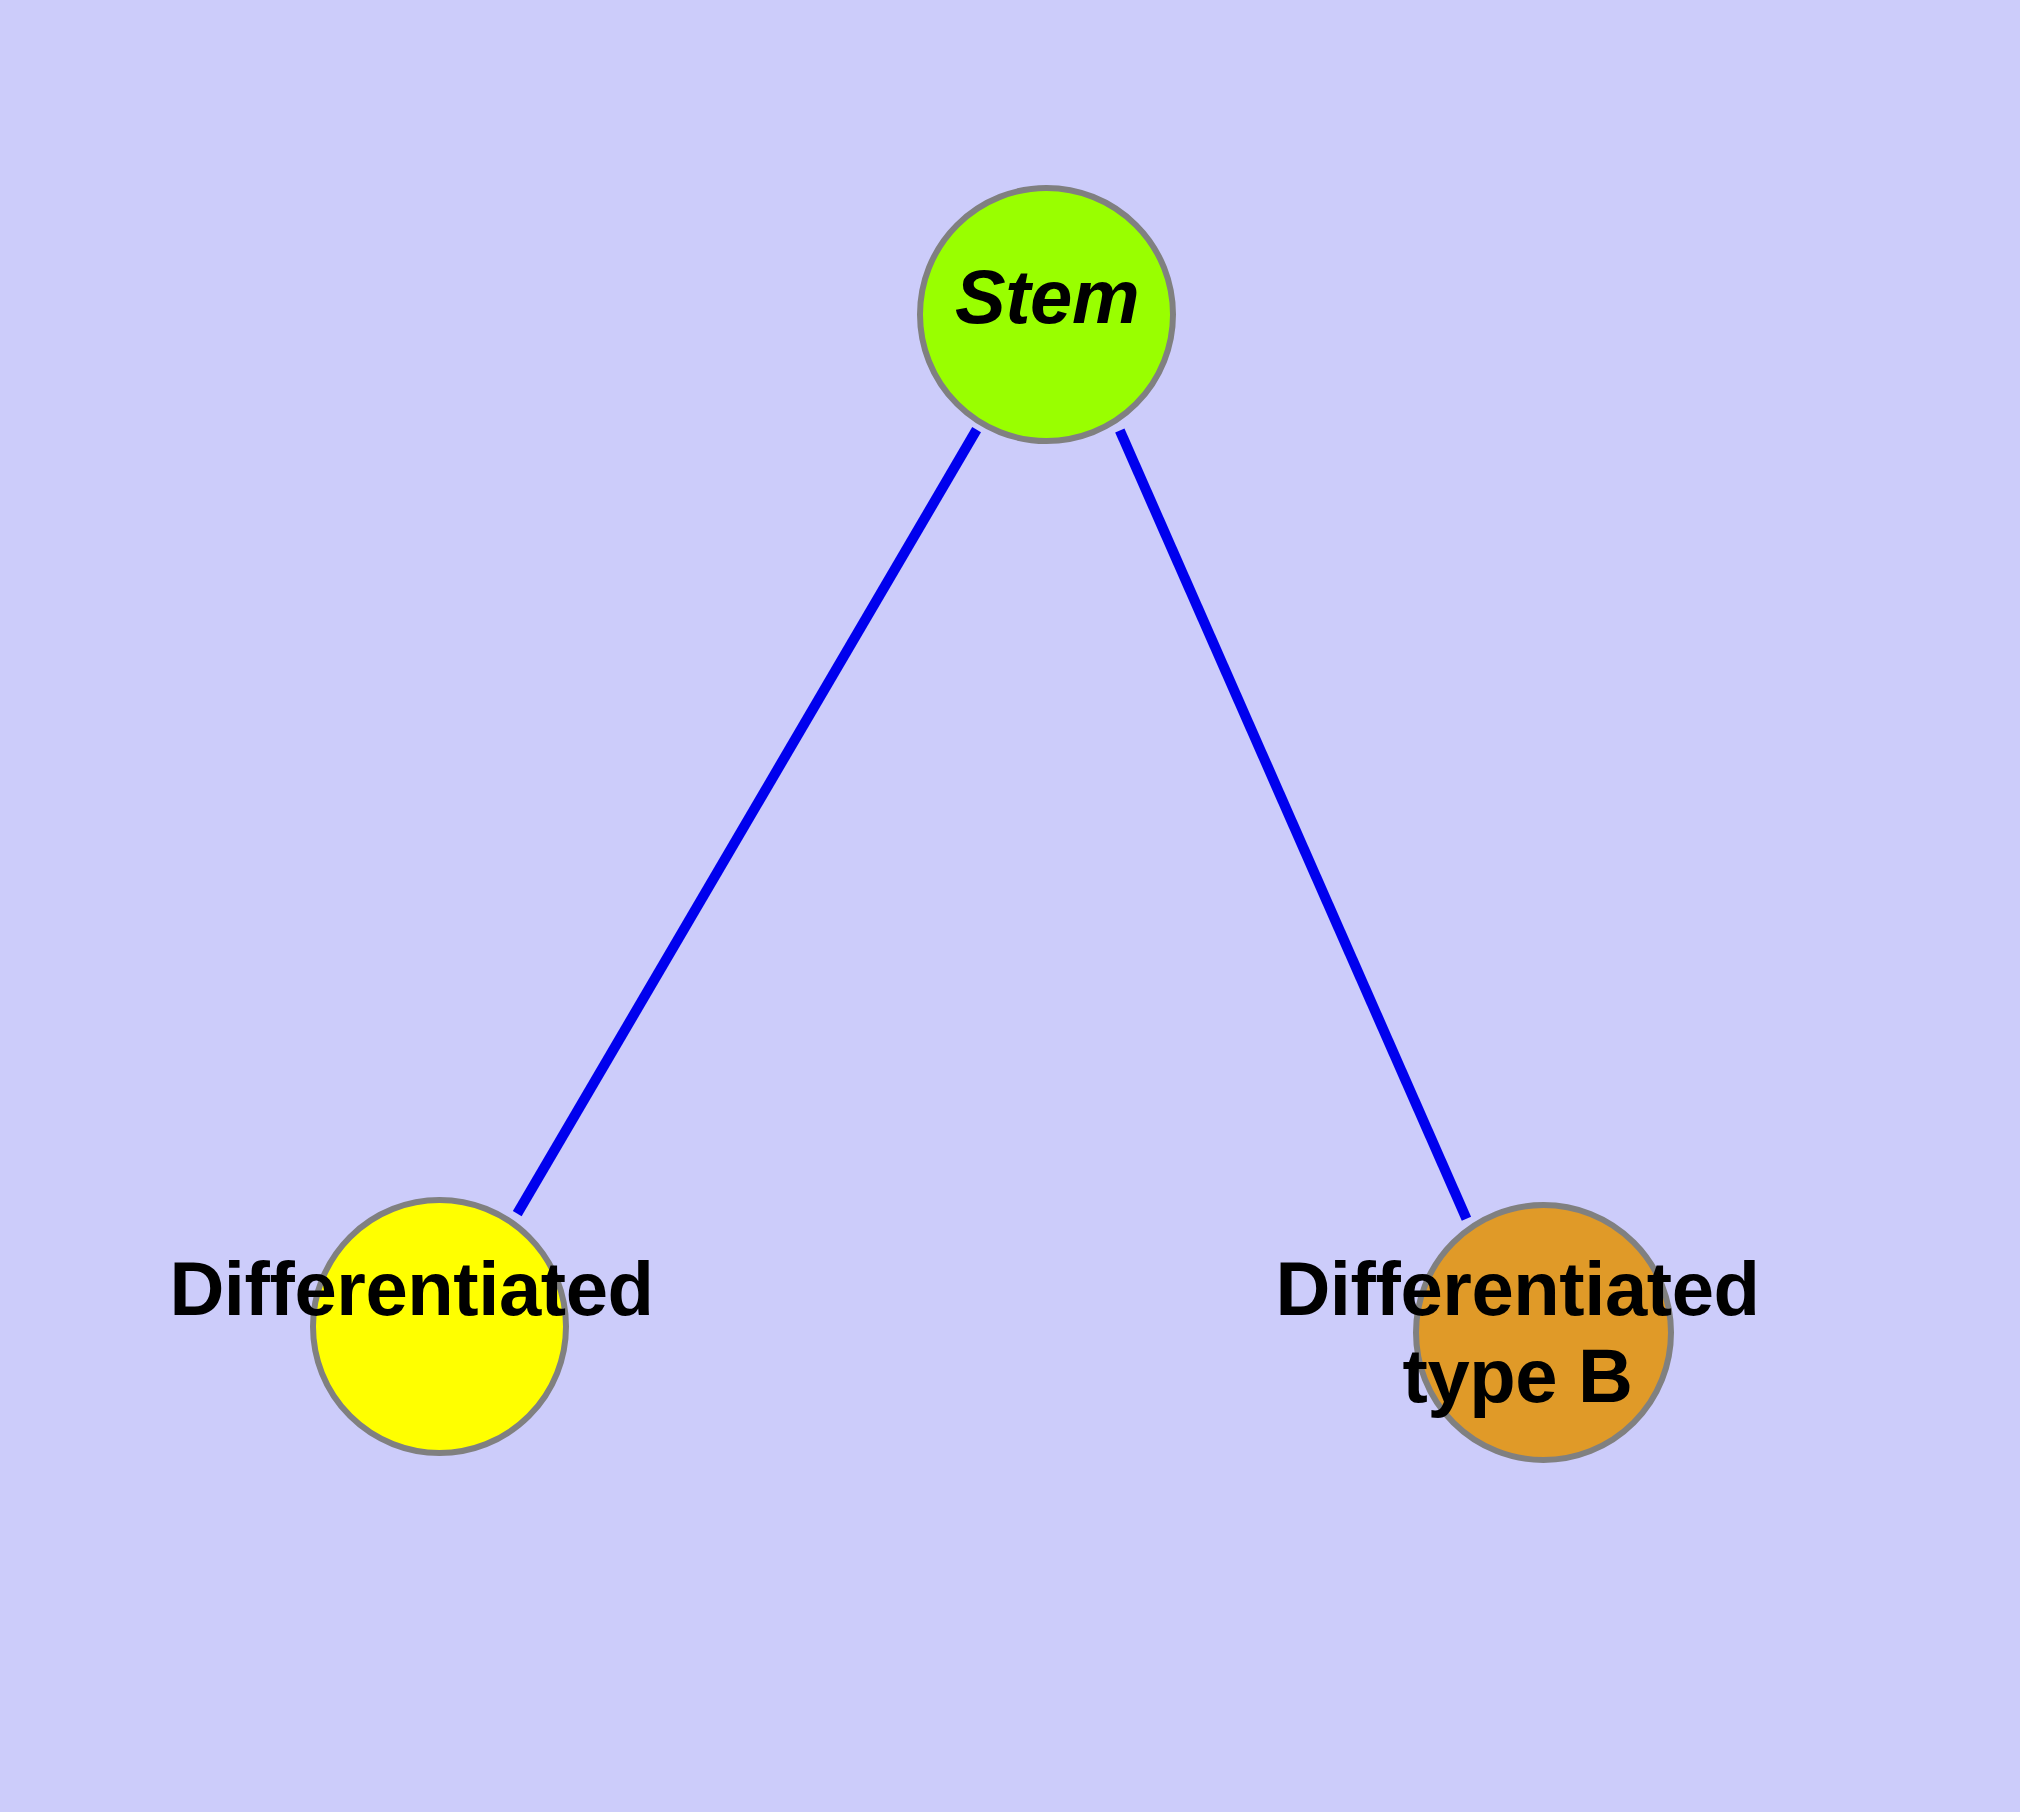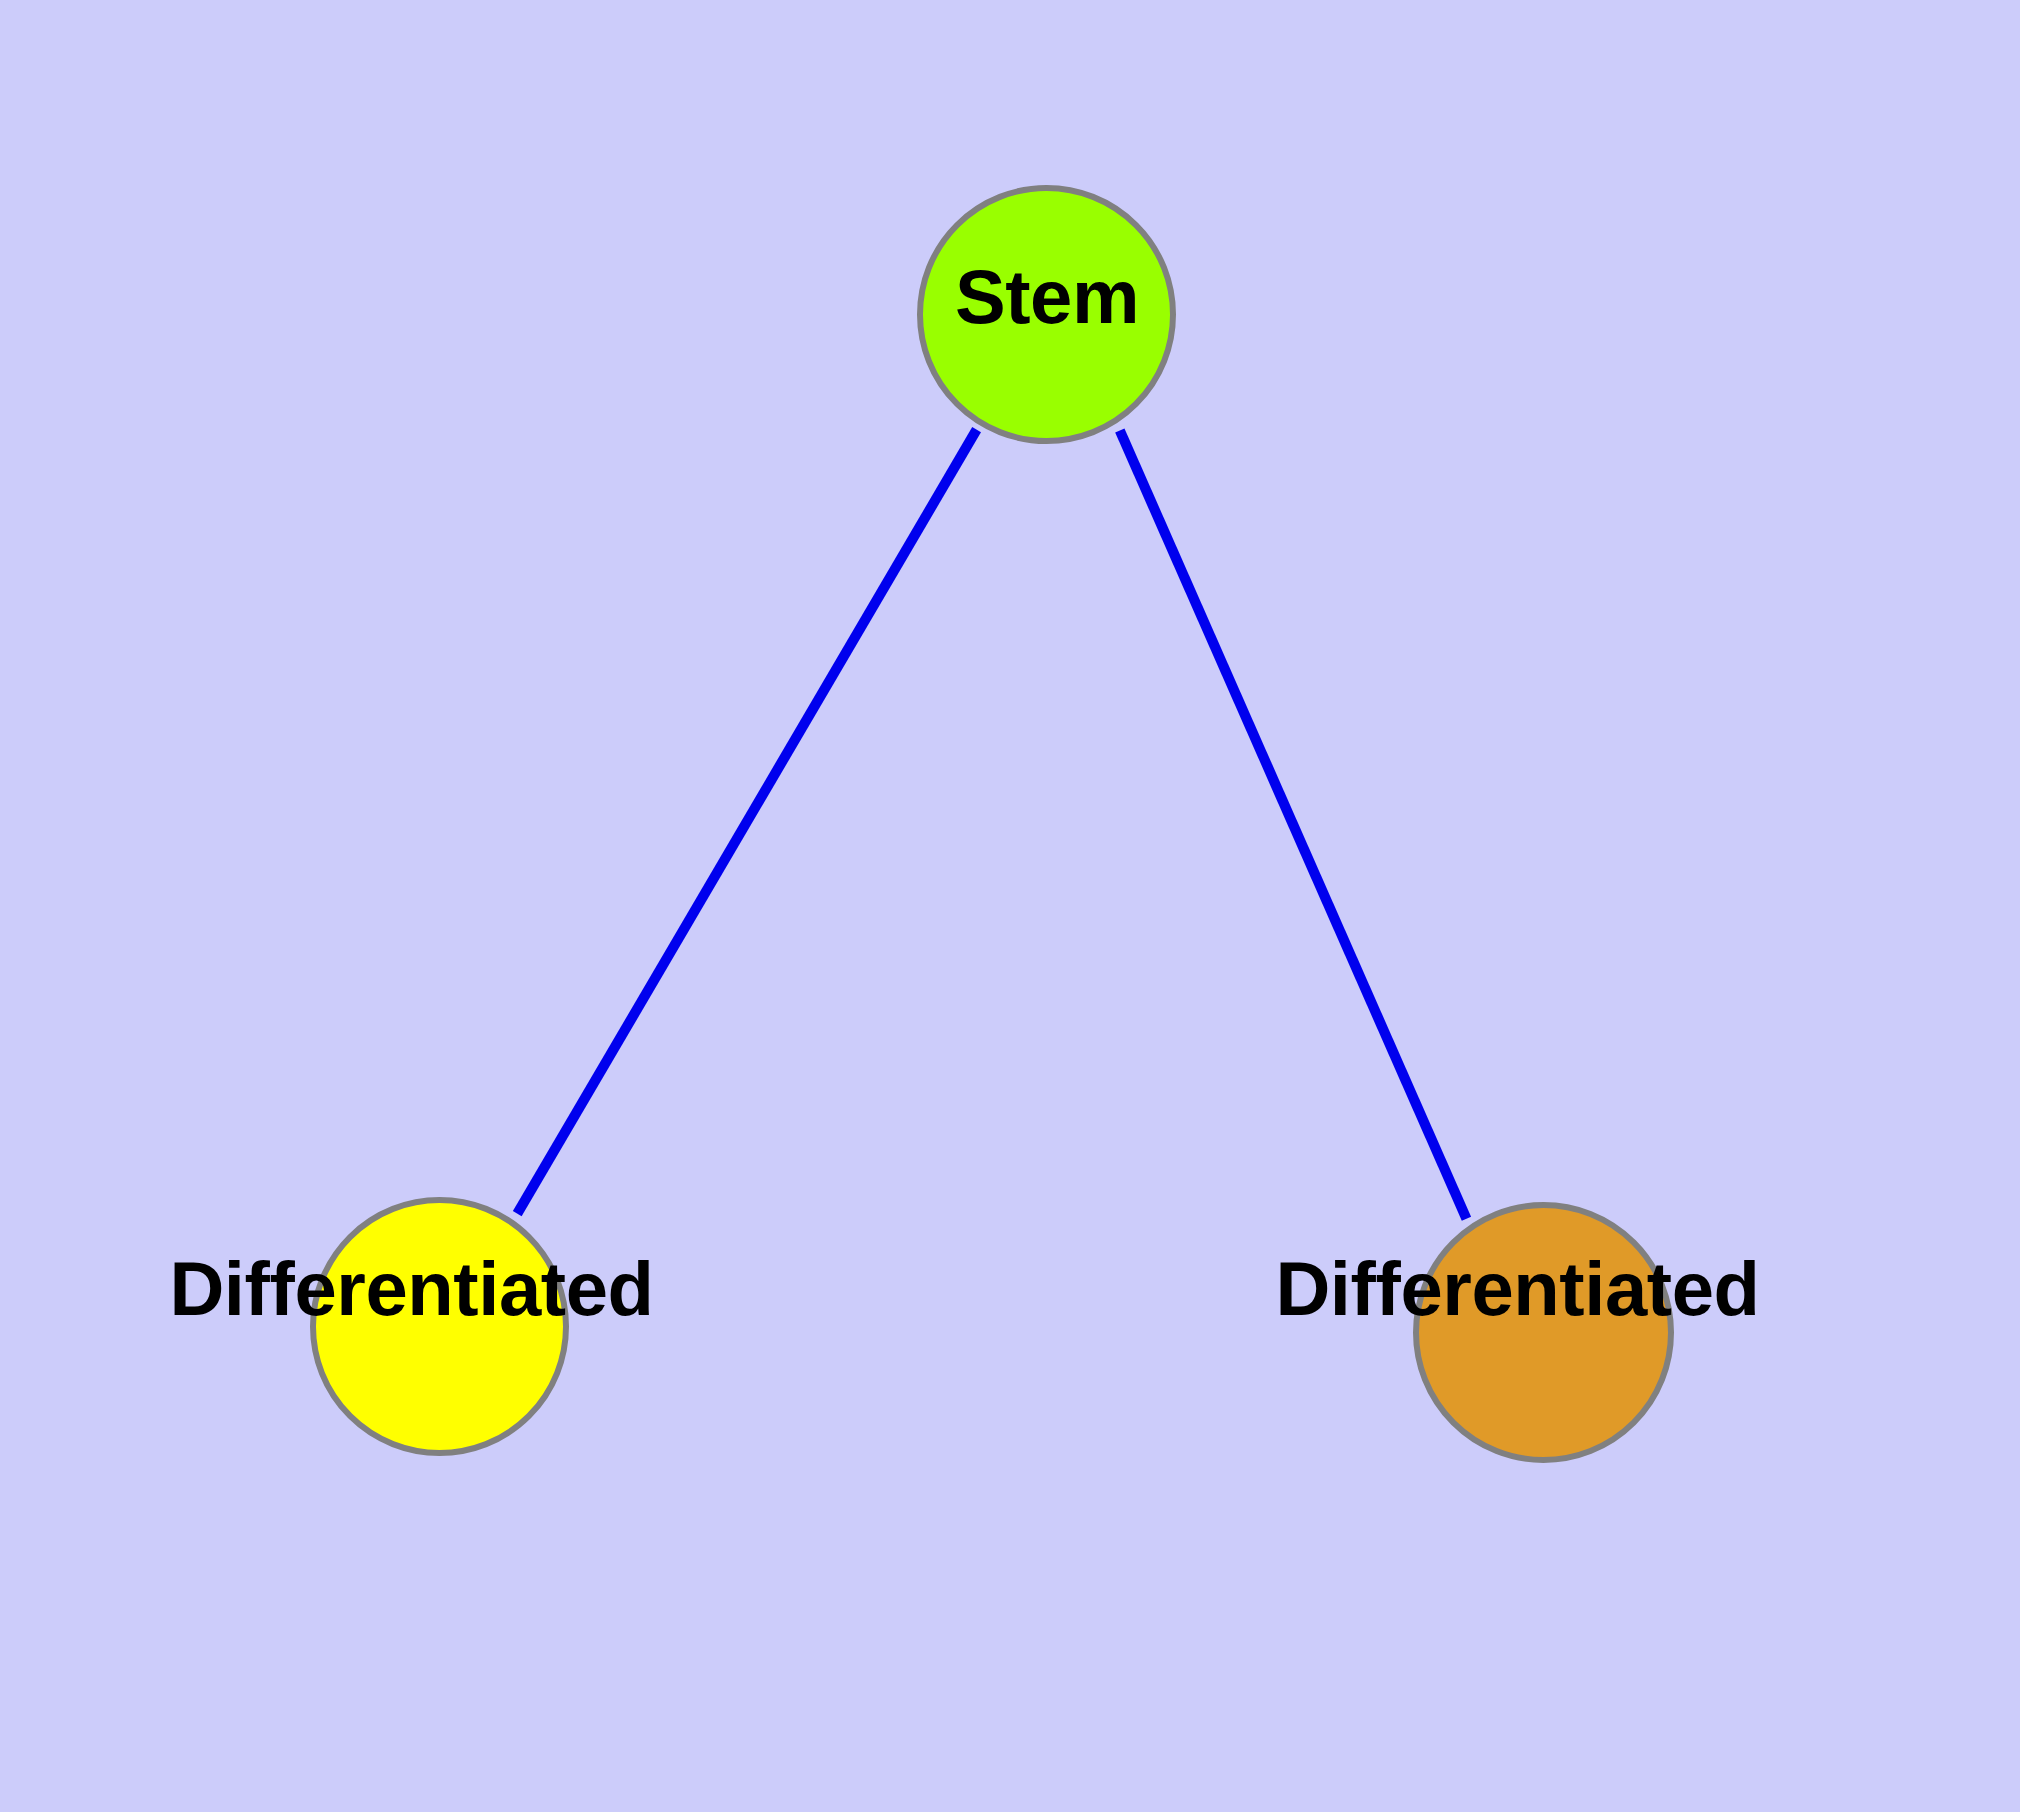--- a/index.html
+++ b/index.html
@@ -48,20 +48,21 @@
     top: 185px;
     width: 260px;
     height: 260px;
     background: #99ff00;
   }
   #label-stem {
     left: 917px;
     top: 254px;
     width: 260px;
     font-size: 76px;
+    font-style: italic;
   }
   #node-diff-a {
     left: 310px;
     top: 1197px;
     width: 260px;
     height: 260px;
     background: #ffff00;
   }
   #label-diff-a {
     left: 153px;
@@ -94,16 +95,16 @@
   </svg>
 
   <div class="node" id="node-stem" style="left: 917px; top: 185px; width: 259px; height: 259px; background: rgb(153, 255, 0); border-color: rgb(128, 128, 128);"></div>
   <div class="node" id="node-diff-a" style="left: 310px; top: 1197px; width: 259px; height: 259px; background: rgb(255, 255, 0); border-color: rgb(128, 128, 128);"></div>
   <div class="node" id="node-diff-b" style="left: 1413px; top: 1202px; width: 261px; height: 261px; background: rgb(224, 154, 40); border-color: rgb(128, 128, 128);"></div>
 
   <div class="node-label" id="label-stem" style="color: rgb(0, 0, 0);">Stem</div>
 
   <div class="node-label" id="label-diff-a" style="color: rgb(0, 0, 0);"><span>Differentiated</span><br></div>
 
-  <div class="node-label" id="label-diff-b" style="color: rgb(0, 0, 0);"><span>Differentiated</span><br></div>
+  <div class="node-label" id="label-diff-b" style="color: rgb(0, 0, 0);"><span>Differentiated</span><br><span>type B</span></div>
 
 </div>
 
 
 </body></html>

